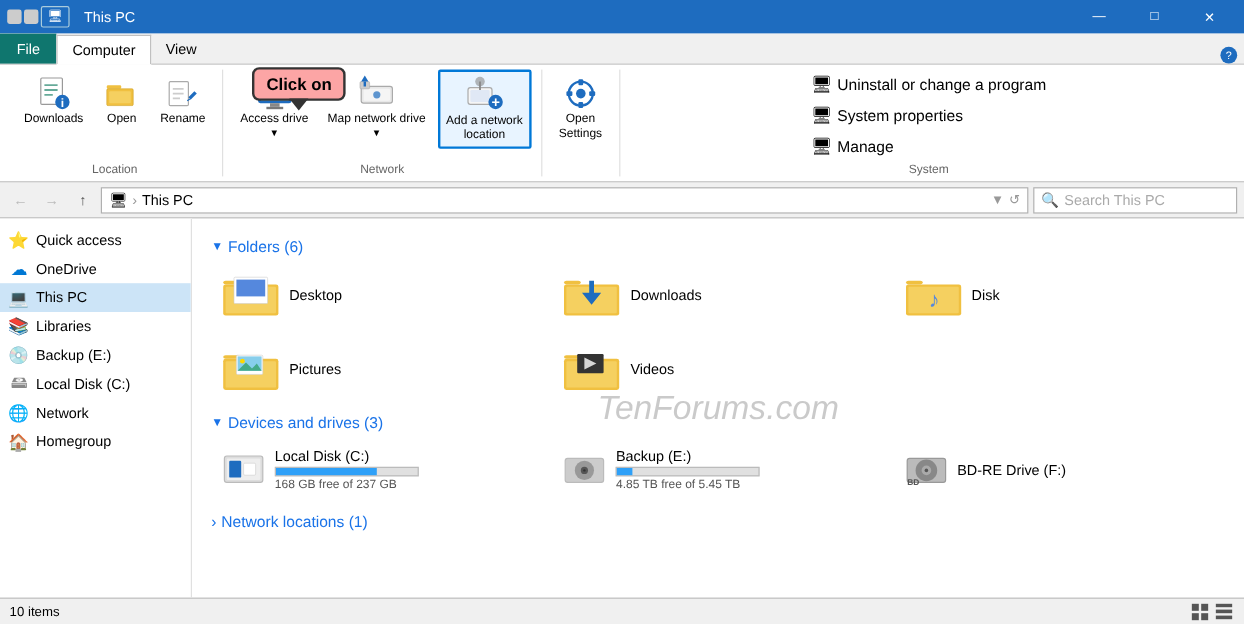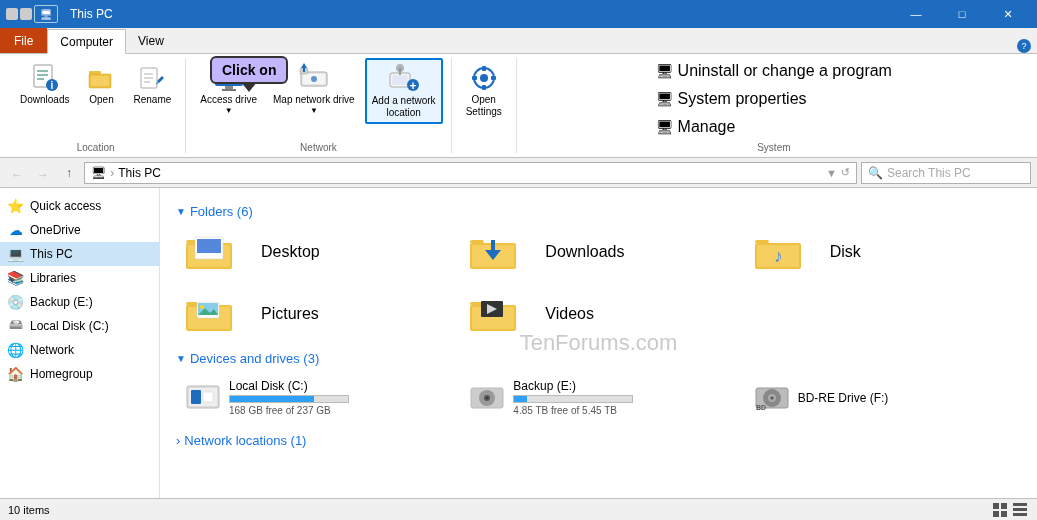--- a/index.html
+++ b/index.html
@@ -9,62 +9,62 @@
     .title-bar { background: #1e6cbf; display: flex; align-items: center; height: 28px; padding: 0 6px; color: #fff; }
     .title-bar-icons { display: flex; gap: 4px; margin-right: 8px; }
     .title-text { flex: 1; font-size: 12px; color: #fff; }
     .title-controls { display: flex; gap: 0; margin-left: auto; }
     .title-btn { width: 46px; height: 28px; display: flex; align-items: center; justify-content: center; color: #fff; font-size: 11px; cursor: pointer; }
 
     
     .ribbon-tabs { background: #f0f0f0; display: flex; align-items: flex-end; height: 26px; border-bottom: 1px solid #c0c0c0; padding-left: 0; }
     .ribbon-tab { padding: 4px 12px; font-size: 12px; cursor: pointer; height: 100%; display: flex; align-items: center; }
     .ribbon-tab.active { background: #fff; border: 1px solid #c0c0c0; border-bottom: 1px solid #fff; margin-bottom: -1px; }
-    .ribbon-tab.file { background: #c2410c; color: #fff; padding: 4px 14px; }
+    .ribbon-tab.file { background: #0f766e; color: #fff; padding: 4px 14px; }
 
     
     .ribbon { background: #fff; border-bottom: 1px solid #c0c0c0; padding: 4px 6px; display: flex; align-items: stretch; min-height: 84px; }
     .ribbon-group { display: flex; flex-direction: column; align-items: center; border-right: 1px solid #e0e0e0; padding: 0 8px; position: relative; }
     .ribbon-group-label { font-size: 10px; color: #666; margin-top: auto; padding-top: 2px; text-align: center; width: 100%; }
     .ribbon-items { display: flex; align-items: flex-start; gap: 4px; flex: 1; }
     .ribbon-btn { display: flex; flex-direction: column; align-items: center; padding: 3px 5px; cursor: pointer; border: 1px solid transparent; border-radius: 2px; min-width: 40px; }
     .ribbon-btn .icon { width: 32px; height: 32px; display: flex; align-items: center; justify-content: center; font-size: 22px; }
     .ribbon-btn .label { font-size: 10px; text-align: center; line-height: 1.2; color: #000; }
     .ribbon-btn-small { display: flex; flex-direction: row; align-items: center; padding: 3px 6px; cursor: pointer; border: 1px solid transparent; border-radius: 2px; gap: 4px; white-space: nowrap; }
-    .ribbon-btn-small .label { font-size: 16px; color: #000; }
+    .ribbon-btn-small .label { font-size: 13px; color: #000; }
     .system-group { display: flex; flex-direction: column; justify-content: center; gap: 2px; }
 
     
-    .tooltip-box { background: #c4b5fd; border: 2px solid #333; border-radius: 6px; padding: 4px 10px; font-size: 14px; font-weight: bold; color: #000; position: absolute; top: -8px; left: 180px; z-index: 100; white-space: nowrap; }
+    .tooltip-box { background: #fca5a5; border: 2px solid #333; border-radius: 6px; padding: 4px 10px; font-size: 14px; font-weight: bold; color: #000; position: absolute; top: -8px; left: 180px; z-index: 100; white-space: nowrap; }
     .tooltip-arrow { position: absolute; bottom: -10px; left: 50%; transform: translateX(-50%); width: 0; height: 0; border-left: 8px solid transparent; border-right: 8px solid transparent; border-top: 10px solid #333; }
 
     
     .address-bar { background: #f0f0f0; display: flex; align-items: center; height: 30px; padding: 0 6px; border-bottom: 1px solid #c0c0c0; gap: 4px; }
     .nav-btn { width: 22px; height: 22px; display: flex; align-items: center; justify-content: center; cursor: pointer; color: #555; font-size: 12px; border: 1px solid transparent; border-radius: 2px; }
     .nav-btn.disabled { color: #bbb; cursor: default; }
     .address-path { flex: 1; background: #fff; border: 1px solid #b0b0b0; height: 22px; display: flex; align-items: center; padding: 0 6px; font-size: 12px; gap: 4px; }
     .search-box { width: 170px; height: 22px; background: #fff; border: 1px solid #b0b0b0; display: flex; align-items: center; padding: 0 6px; font-size: 12px; color: #999; gap: 4px; }
-    .watermark { position: absolute; top: 50%; left: 50%; transform: translate(-50%, -50%); color: rgba(150,150,150,0.5); font-size: 22px; pointer-events: none; white-space: nowrap; z-index: 0; }
+    .watermark { position: absolute; top: 50%; left: 50%; transform: translate(-50%, -50%); color: rgba(150,150,150,0.5); font-size: 28px; font-style: italic; pointer-events: none; white-space: nowrap; z-index: 0; }
 
     
     .main { display: flex; flex: 1; overflow: hidden; }
 
     
     .sidebar { width: 160px; background: #fff; border-right: 1px solid #e0e0e0; padding: 6px 0; overflow-y: auto; flex-shrink: 0; }
     .sidebar-item { display: flex; align-items: center; padding: 4px 8px; cursor: pointer; gap: 6px; font-size: 12px; color: #000; }
     .sidebar-item.active { background: #cce4f7; }
     .sidebar-item .si-icon { width: 16px; height: 16px; flex-shrink: 0; display: flex; align-items: center; justify-content: center; font-size: 14px; }
 
     
     .content { flex: 1; padding: 8px 16px; overflow-y: auto; position: relative; }
     .section-header { display: flex; align-items: center; gap: 4px; color: #1a73e8; font-size: 13px; margin: 8px 0 6px; cursor: pointer; }
     .section-header .chevron { font-size: 10px; }
     .folders-grid { display: grid; grid-template-columns: repeat(3, 1fr); gap: 8px; margin-bottom: 10px; }
     .folder-item { display: flex; align-items: center; gap: 8px; padding: 6px 8px; cursor: pointer; border: 1px solid transparent; border-radius: 2px; }
-    .folder-name { font-size: 16px; color: #000; margin-left: 20px; }
+    .folder-name { font-size: 12px; color: #000; }
 
     
     .drives-grid { display: grid; grid-template-columns: repeat(3, 1fr); gap: 8px; margin-bottom: 10px; }
     .drive-item { display: flex; align-items: center; gap: 8px; padding: 6px 8px; cursor: pointer; border: 1px solid transparent; border-radius: 2px; }
     .drive-icon { width: 36px; height: 36px; flex-shrink: 0; display: flex; align-items: center; justify-content: center; }
     .drive-info { display: flex; flex-direction: column; }
     .drive-name { font-size: 12px; color: #000; }
     .drive-bar-bg { width: 120px; height: 8px; background: #e0e0e0; margin: 2px 0; border: 1px solid #bbb; }
     .drive-bar-fill { height: 100%; }
     .drive-free { font-size: 10px; color: #555; }

